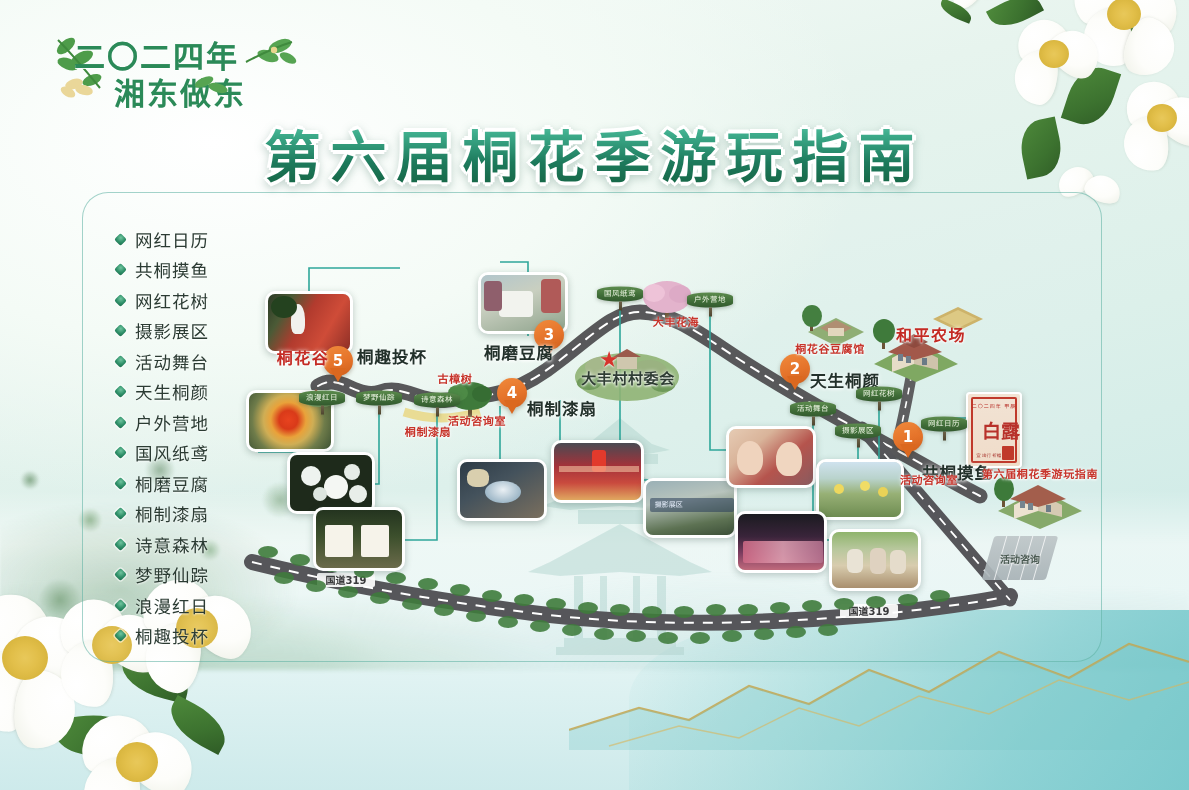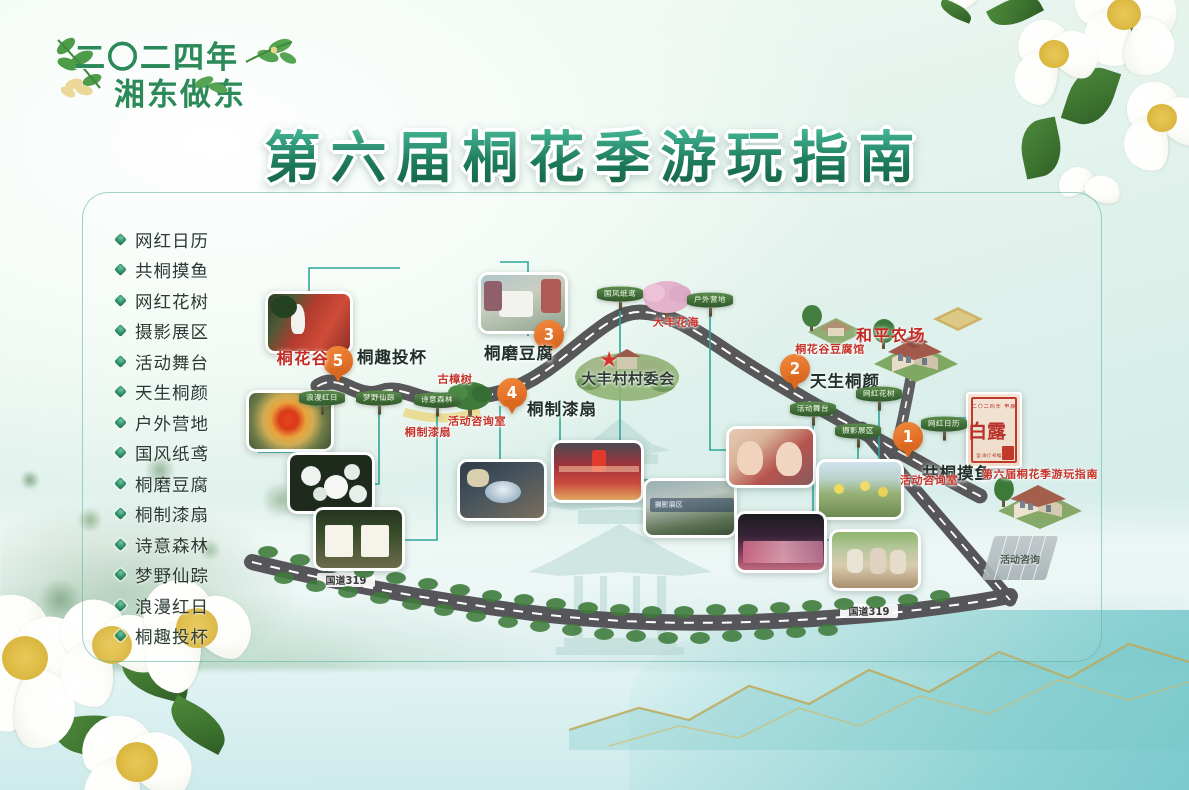--- a/index.html
+++ b/index.html
@@ -243,21 +243,21 @@
     width: 56px; height: 76px;
     border: 2px solid #ffffff;
     border-radius: 4px;
     background: linear-gradient(180deg,#f2e3d4 0%, #efdcc9 100%);
     box-shadow: 0 2px 6px rgba(60,40,30,.3);
     overflow: hidden;
   }
   .calendar .cal-border { position:absolute; inset:3px; border: 2px solid #c0392b; border-radius:2px; }
   .calendar .cal-big {
     position:absolute; left:0; right:0; top: 22px;
-    text-align:left; font-size: 19px; font-weight:700; color:#b8312a;
+    text-align:right; font-size: 19px; font-weight:700; color:#b8312a;
     font-family: "DejaVu Serif", serif;
   }
   .calendar .cal-top {
     position:absolute; left:0; right:0; top: 8px; text-align:center;
     font-size: 5px; color:#b8312a; letter-spacing: 1px;
   }
   .calendar .cal-bot {
     position:absolute; left:0; right:0; bottom: 6px; text-align:center;
     font-size: 4.5px; color:#a8332c; line-height: 1.5;
   }
@@ -817,18 +817,18 @@
     <div class="post"></div>
   </div>
 
   <div class="place-label big" style="left:303px; top:357px;">桐花谷</div>
   <div class="place-label" style="left:455px; top:378px;">古樟树</div>
   <div class="place-label" style="left:477px; top:420px;">活动咨询室</div>
   <div class="place-label" style="left:428px; top:431px;">桐制漆扇</div>
   <div class="place-label" style="left:676px; top:321px;">大丰花海</div>
   <div class="place-label dark" style="left:628px; top:377px;text-align:right;">大丰村村委会</div>
   <div class="place-label" style="left:830px; top:348px;">桐花谷豆腐馆</div>
-  <div class="place-label big" style="left:891px; top:334px;">和平农场</div>
+  <div class="place-label big" style="left:931px; top:334px;">和平农场</div>
   <div class="place-label" style="left:929px; top:479px;">活动咨询室</div>
   <div class="place-label" style="left:1040px; top:473px;">第六届桐花季游玩指南</div>
   <div class="parking-label" style="left:1020px; top:558px;">活动咨询</div>
 
 </div>
 
 </body></html>

